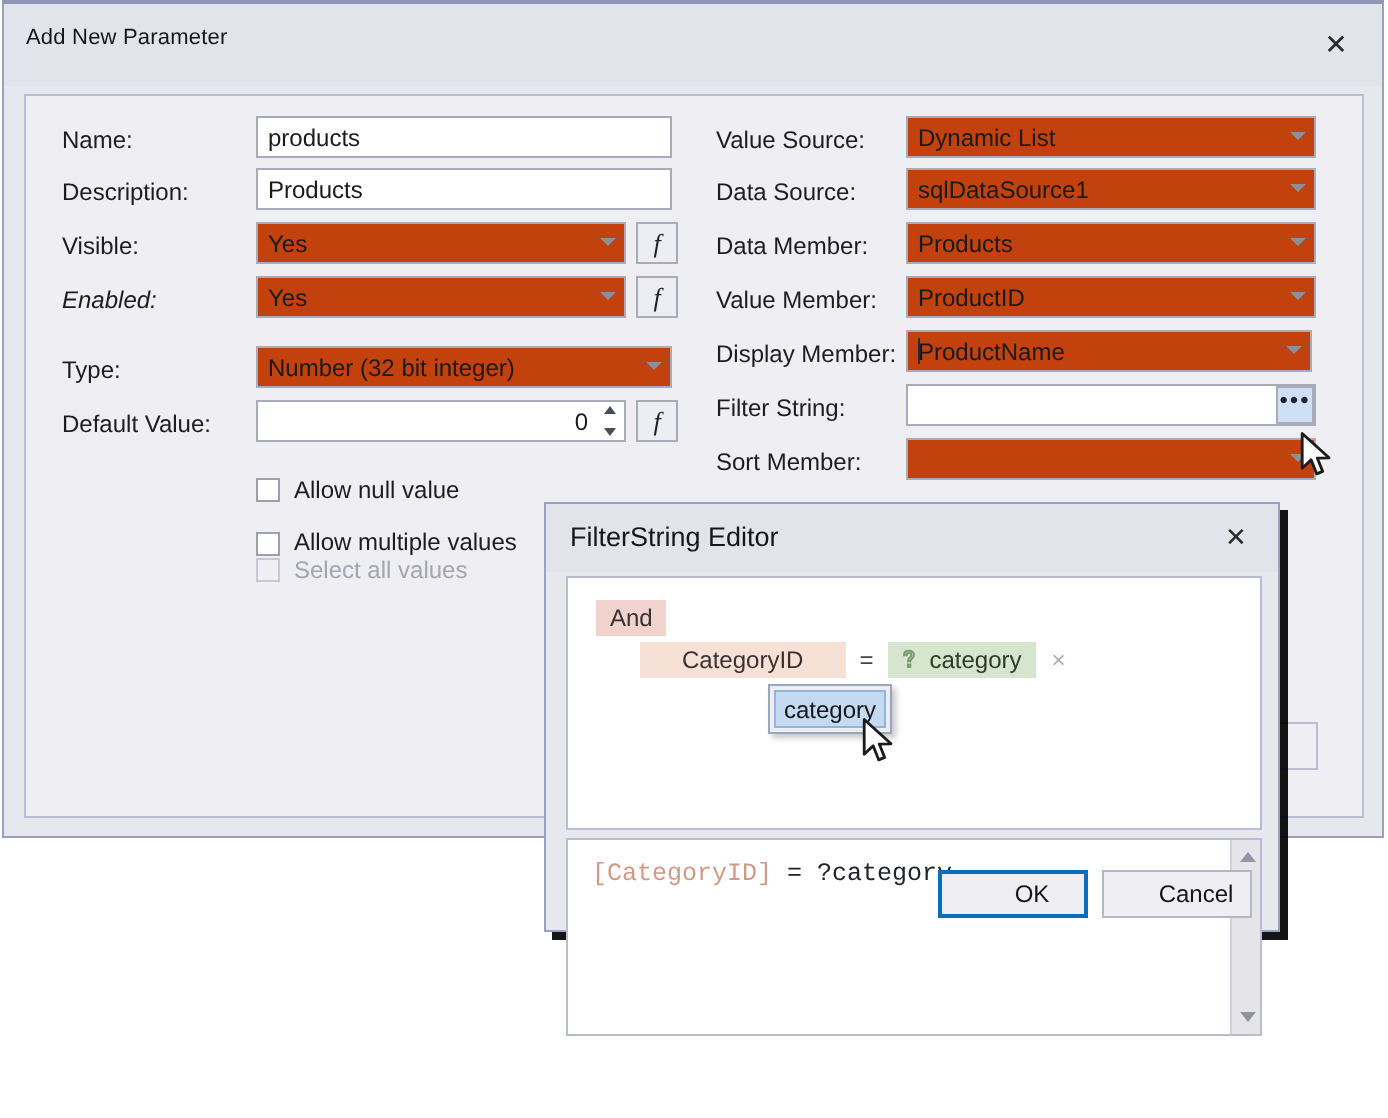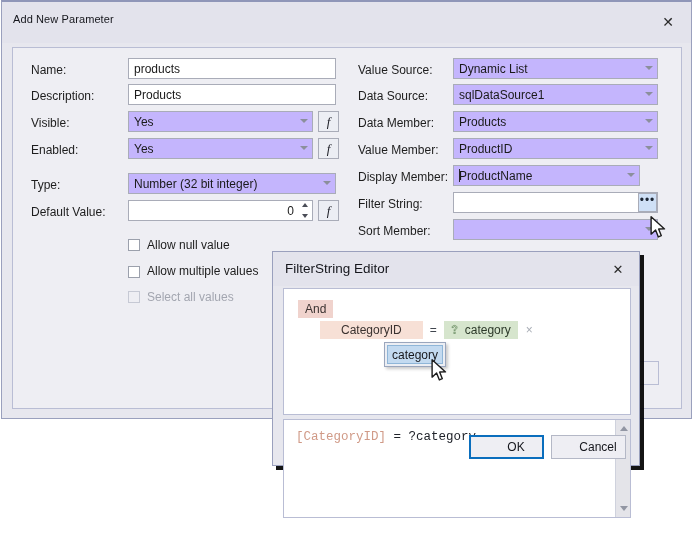--- a/index.html
+++ b/index.html
@@ -34,21 +34,21 @@
   }
   
   .lbl{position:absolute;font-size:12px;color:#1d1d1d;white-space:nowrap;}
   .tb{
     position:absolute;background:#ffffff;border:1px solid #a9acb8;
     box-sizing:border-box;height:21px;font-size:12px;color:#1a1a1a;
     padding:2px 5px;line-height:16px;overflow:hidden;white-space:nowrap;
   }
   .tb.empty{background:#ffffff;}
   .combo{
-    position:absolute;background:#c4b5fd;border:1px solid #a9acb8;
+    position:absolute;background:#c2410c;border:1px solid #a9acb8;
     box-sizing:border-box;height:21px;font-size:12px;color:#1a1a1a;
     padding:2px 5px;line-height:16px;overflow:hidden;white-space:nowrap;
   }
   .combo .arrow{
     position:absolute;right:4px;top:7px;width:0;height:0;
     border-left:4px solid transparent;border-right:4px solid transparent;
     border-top:4px solid #8b8f9c;
   }
   .fbtn{
     position:absolute;width:21px;height:21px;background:#eceef4;
@@ -194,21 +194,21 @@
     <div class="lbl" style="left:18px;top:41px;">Description:</div>
     <div class="tb" style="left:115px;top:36px;width:208px;">Products</div>
 
     <div class="lbl" style="left:18px;top:68px;">Visible:</div>
     <div class="combo" style="left:115px;top:63px;width:185px;">
       <span>Yes</span>
       <span class="arrow"></span>
     </div>
     <div class="fbtn" style="left:305px;top:63px;">f</div>
 
-    <div class="lbl" style="left:18px;top:95px;">Enabled:</div>
+    <div class="lbl" style="left:18px;top:95px;font-style:italic;">Enabled:</div>
     <div class="combo" style="left:115px;top:90px;width:185px;">
       <span>Yes</span>
       <span class="arrow"></span>
     </div>
     <div class="fbtn" style="left:305px;top:90px;">f</div>
 
     <div class="lbl" style="left:18px;top:130px;">Type:</div>
     <div class="combo" style="left:115px;top:125px;width:208px;">
       <span>Number (32 bit integer)</span>
       <span class="arrow"></span>
@@ -225,21 +225,21 @@
     <div class="fbtn" style="left:305px;top:152px;">f</div>
 
     <div class="cbrow" style="left:115px;top:190px;">
       <span class="cbox"></span>
       <span class="cbtext">Allow null value</span>
     </div>
     <div class="cbrow" style="left:115px;top:216px;align-items:flex-end;">
       <span class="cbox"></span>
       <span class="cbtext">Allow multiple values</span>
     </div>
-    <div class="cbrow disabled" style="left:115px;top:242px;justify-content:center;">
+    <div class="cbrow disabled" style="left:115px;top:230px;justify-content:center;">
       <span class="cbox"></span>
       <span class="cbtext">Select all values</span>
     </div>
 
     <div class="lbl" style="left:345px;top:15px;">Value Source:</div>
     <div class="combo" style="left:440px;top:10px;width:205px;">
       <span>Dynamic List</span>
       <span class="arrow"></span>
     </div>
 
@@ -255,21 +255,21 @@
       <span class="arrow"></span>
     </div>
 
     <div class="lbl" style="left:345px;top:95px;">Value Member:</div>
     <div class="combo" style="left:440px;top:90px;width:205px;">
       <span>ProductID</span>
       <span class="arrow"></span>
     </div>
 
     <div class="lbl" style="left:345px;top:122px;">Display Member:</div>
-    <div class="combo" style="left:440px;top:117px;width:187px;">
+    <div class="combo" style="left:440px;top:117px;width:203px;">
       <span class="cursor-caret"></span><span>ProductName</span>
       <span class="arrow"></span>
     </div>
 
     <div class="lbl" style="left:345px;top:149px;">Filter String:</div>
     <div class="tb empty" style="left:440px;top:144px;width:205px;"></div>
     <div class="ellipsis-btn" style="left:625px;top:145px;">•••</div>
 
     <div class="lbl" style="left:345px;top:176px;">Sort Member:</div>
     <div class="combo" style="left:440px;top:171px;width:205px;">

